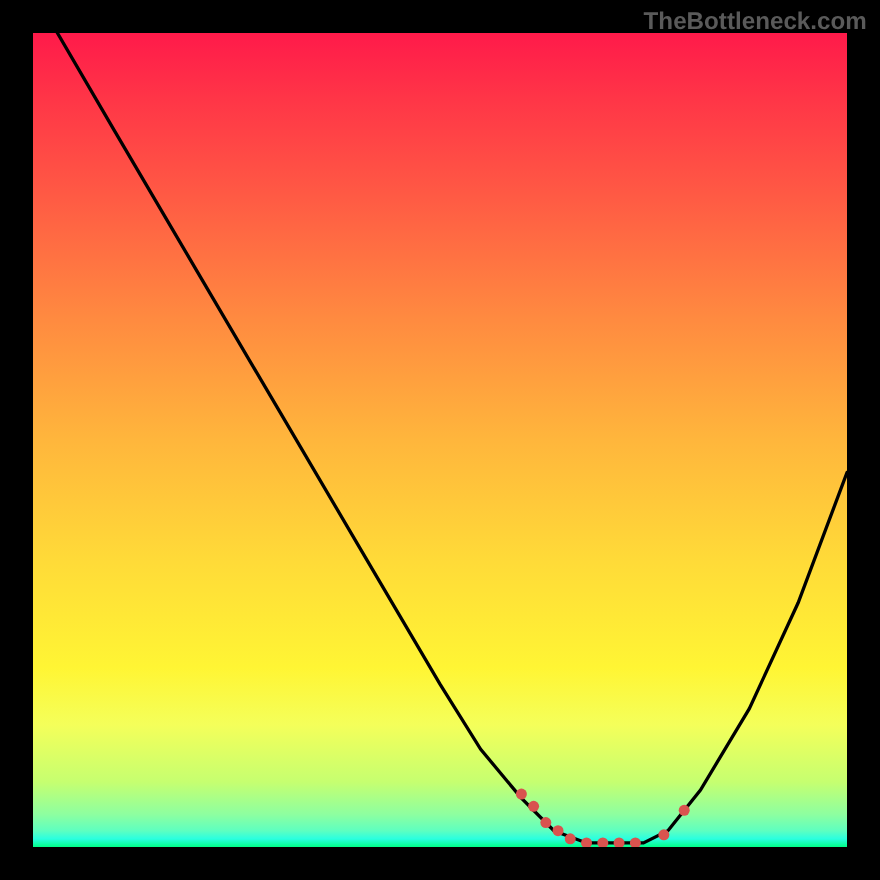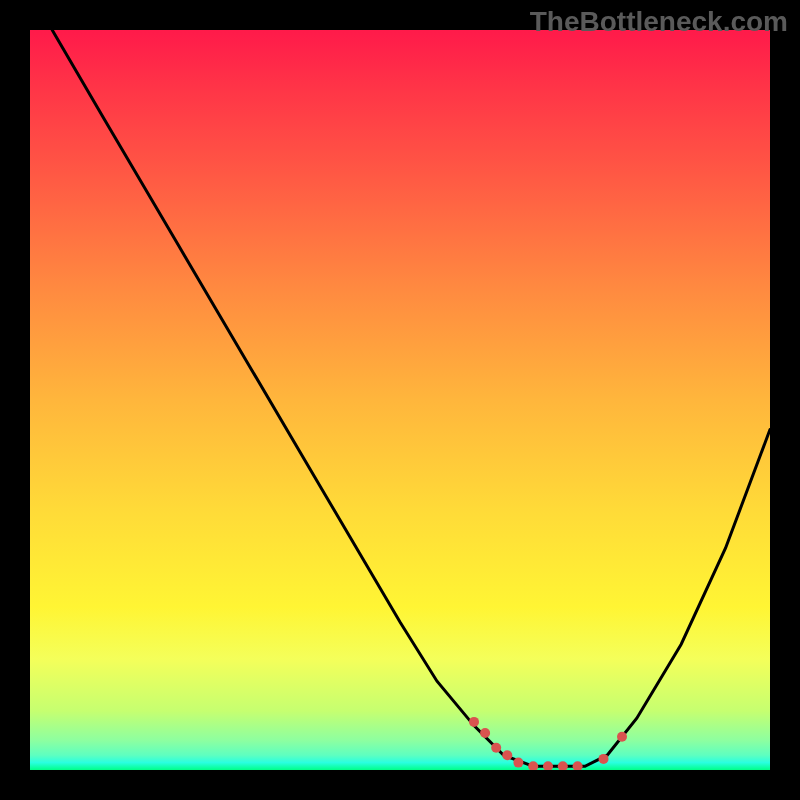--- a/index.html
+++ b/index.html
@@ -9,21 +9,21 @@
     width: 800px;
     height: 800px;
     position: relative;
     font-family: Arial, sans-serif;
   }
   .watermark {
     position: absolute;
     top: 6px;
     right: 12px;
     color: #5a5a5a;
-    font-size: 28px;
+    font-size: 22px;
     font-weight: bold;
     z-index: 10;
   }
   .plot-area {
     position: absolute;
     top: 30px;
     left: 30px;
     width: 740px;
     height: 740px;
     overflow: hidden;

